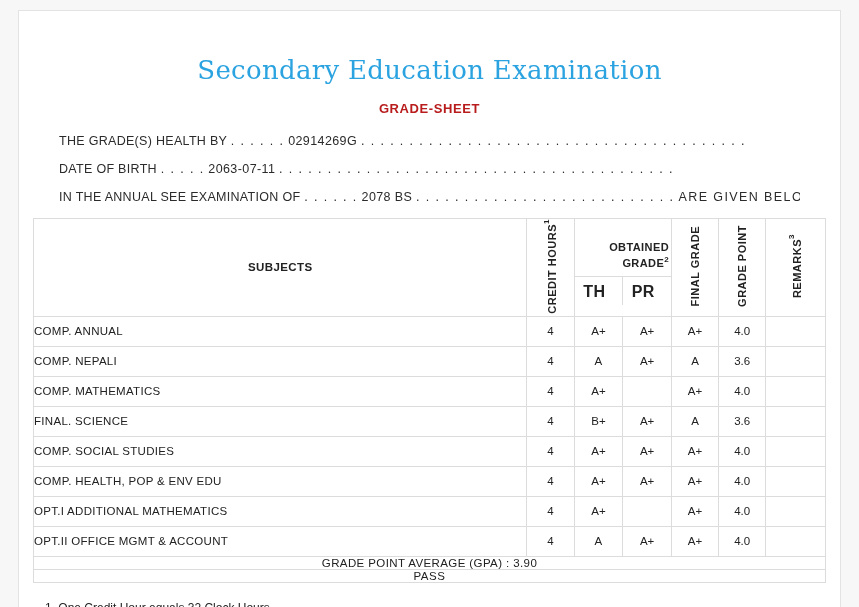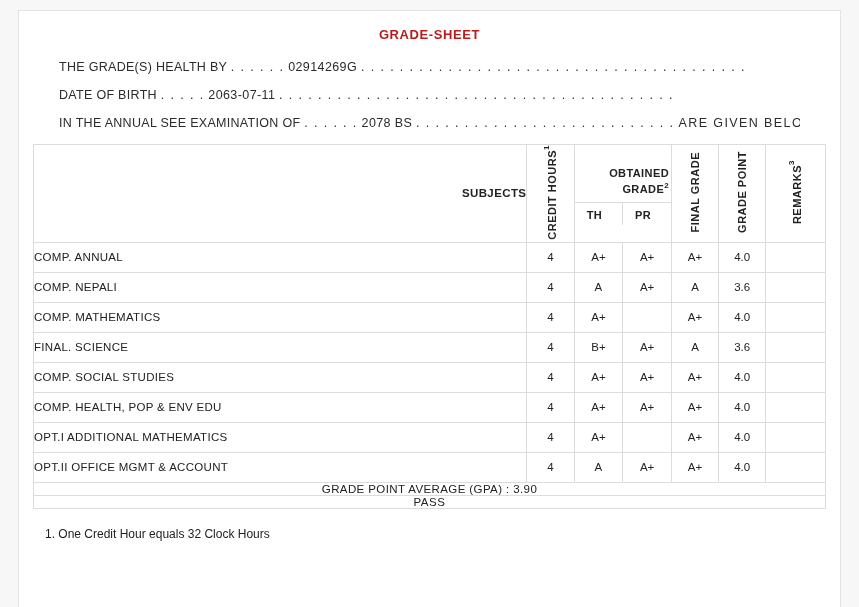--- a/index.html
+++ b/index.html
@@ -71,21 +71,21 @@
     color: #222;
     padding: 0;
   }
   thead th {
     font-weight: bold;
     letter-spacing: 0.4px;
     vertical-align: middle;
     height: 88px;
   }
   th.subjects-head {
-    text-align: right;
+    text-align: center;
     padding-left: 12px;
     width: 470px;
   }
   th.vert {
     width: 44px;
     position: relative;
   }
   th.vert .rot {
     display: inline-block;
     writing-mode: vertical-rl;
@@ -109,21 +109,21 @@
     padding: 22px 2px 6px 2px;
     line-height: 1.25;
   }
   .og-sub {
     display: flex;
     border-top: 1px solid #dcdcdc;
   }
   .og-sub span {
     flex: 1;
     text-align: center;
-    font-size: 11px;
+    font-size: 16px;
     padding: 6px 8px 4px 0;
   }
   .og-sub span.first { border-right: 1px solid #dcdcdc; }
   tbody td { height: 29px; }
   td.subj {
     text-align: left;
     padding-left: 12px;
     letter-spacing: 0.3px;
   }
   td.c { text-align: center; }
@@ -164,20 +164,21 @@
     color: #222;
   }
   sup { font-size: 8px; }
 </style>
 </head>
 <body>
 
 <div id="page">
   <div class="sheet">
 
+    <h1 class="title">Secondary Education Examination</h1>
     <div class="subtitle">GRADE-SHEET</div>
 
     <div class="info-block">
       <div class="info-line">
         <span>THE GRADE(S) HEALTH BY</span>
         <span class="dots">. . . . . .</span>
         <span class="val">02914269G</span>
         <span class="dots">. . . . . . . . . . . . . . . . . . . . . . . . . . . . . . . . . . . . . . . .</span>
       </div>
       <div class="info-line">

